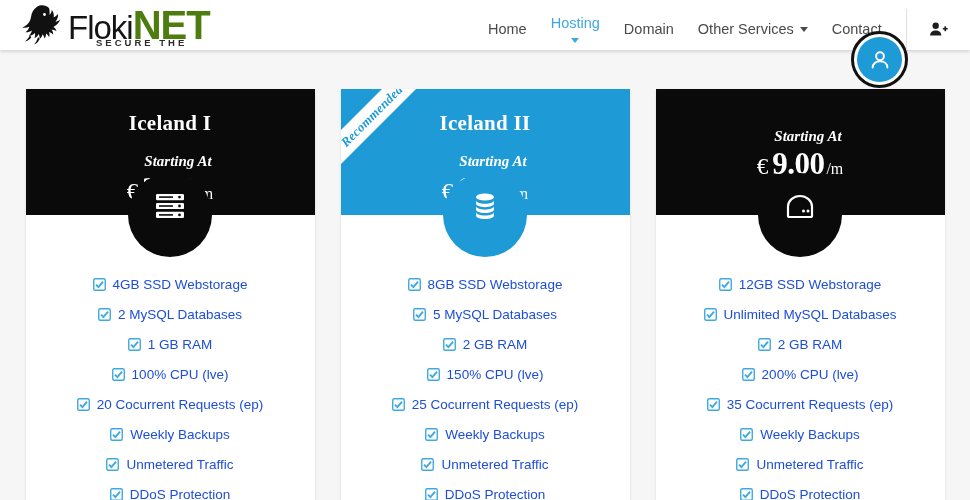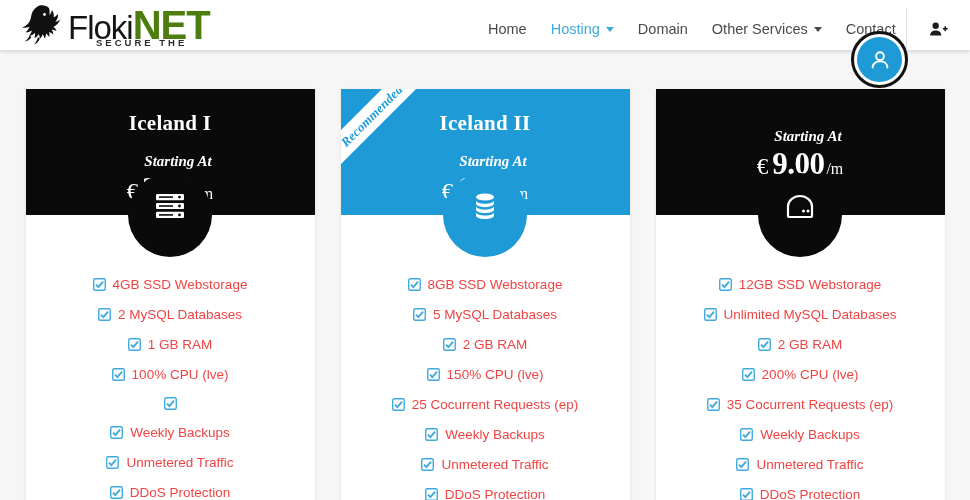--- a/index.html
+++ b/index.html
@@ -59,21 +59,21 @@
     font-size: 14.5px;
     color: #4a4a4a;
     text-decoration: none;
     padding: 0 12px;
     cursor: pointer;
     white-space: nowrap;
     display: inline-flex;
     align-items: center;
     gap: 6px;
   }
-  .nav-link.active { color: #3fa9dd; }
+  .nav-link.active { color: #3fa9dd; flex-direction: column; }
   .caret {
     width: 0; height: 0;
     border-left: 4px solid transparent;
     border-right: 4px solid transparent;
     border-top: 5px solid currentColor;
     display: inline-block;
     position: relative; top: 1px;
   }
 
   .header-right {
@@ -211,21 +211,21 @@
     list-style: none;
     padding: 54px 0 0 0;
     text-align: center;
   }
   .feature-list li {
     display: flex;
     align-items: center;
     justify-content: center;
     gap: 7px;
     font-size: 13.5px;
-    color: #ef4444;
+    color: #1d4ed8;
     padding: 7.5px 0;
     white-space: nowrap;
   }
   .check {
     display: inline-flex;
     color: #3fa9dd;
     flex: 0 0 auto;
   }
 </style>
 </head>
@@ -356,20 +356,21 @@
           </span>
           <span>100% CPU (lve)</span>
         </li>
       <li>
           <span class="check">
             <svg viewBox="0 0 14 14" width="13" height="13">
               <rect x="0.8" y="0.8" width="12.4" height="12.4" rx="1.6" fill="none" stroke="#3fa9dd" stroke-width="1.5"></rect>
               <path d="M3.2 7.2l2.6 2.7 5-6" fill="none" stroke="#3fa9dd" stroke-width="2"></path>
             </svg>
           </span>
+          <span>20 Cocurrent Requests (ep)</span>
         </li>
       <li>
           <span class="check">
             <svg viewBox="0 0 14 14" width="13" height="13">
               <rect x="0.8" y="0.8" width="12.4" height="12.4" rx="1.6" fill="none" stroke="#3fa9dd" stroke-width="1.5"></rect>
               <path d="M3.2 7.2l2.6 2.7 5-6" fill="none" stroke="#3fa9dd" stroke-width="2"></path>
             </svg>
           </span>
           <span>Weekly Backups</span>
         </li>

